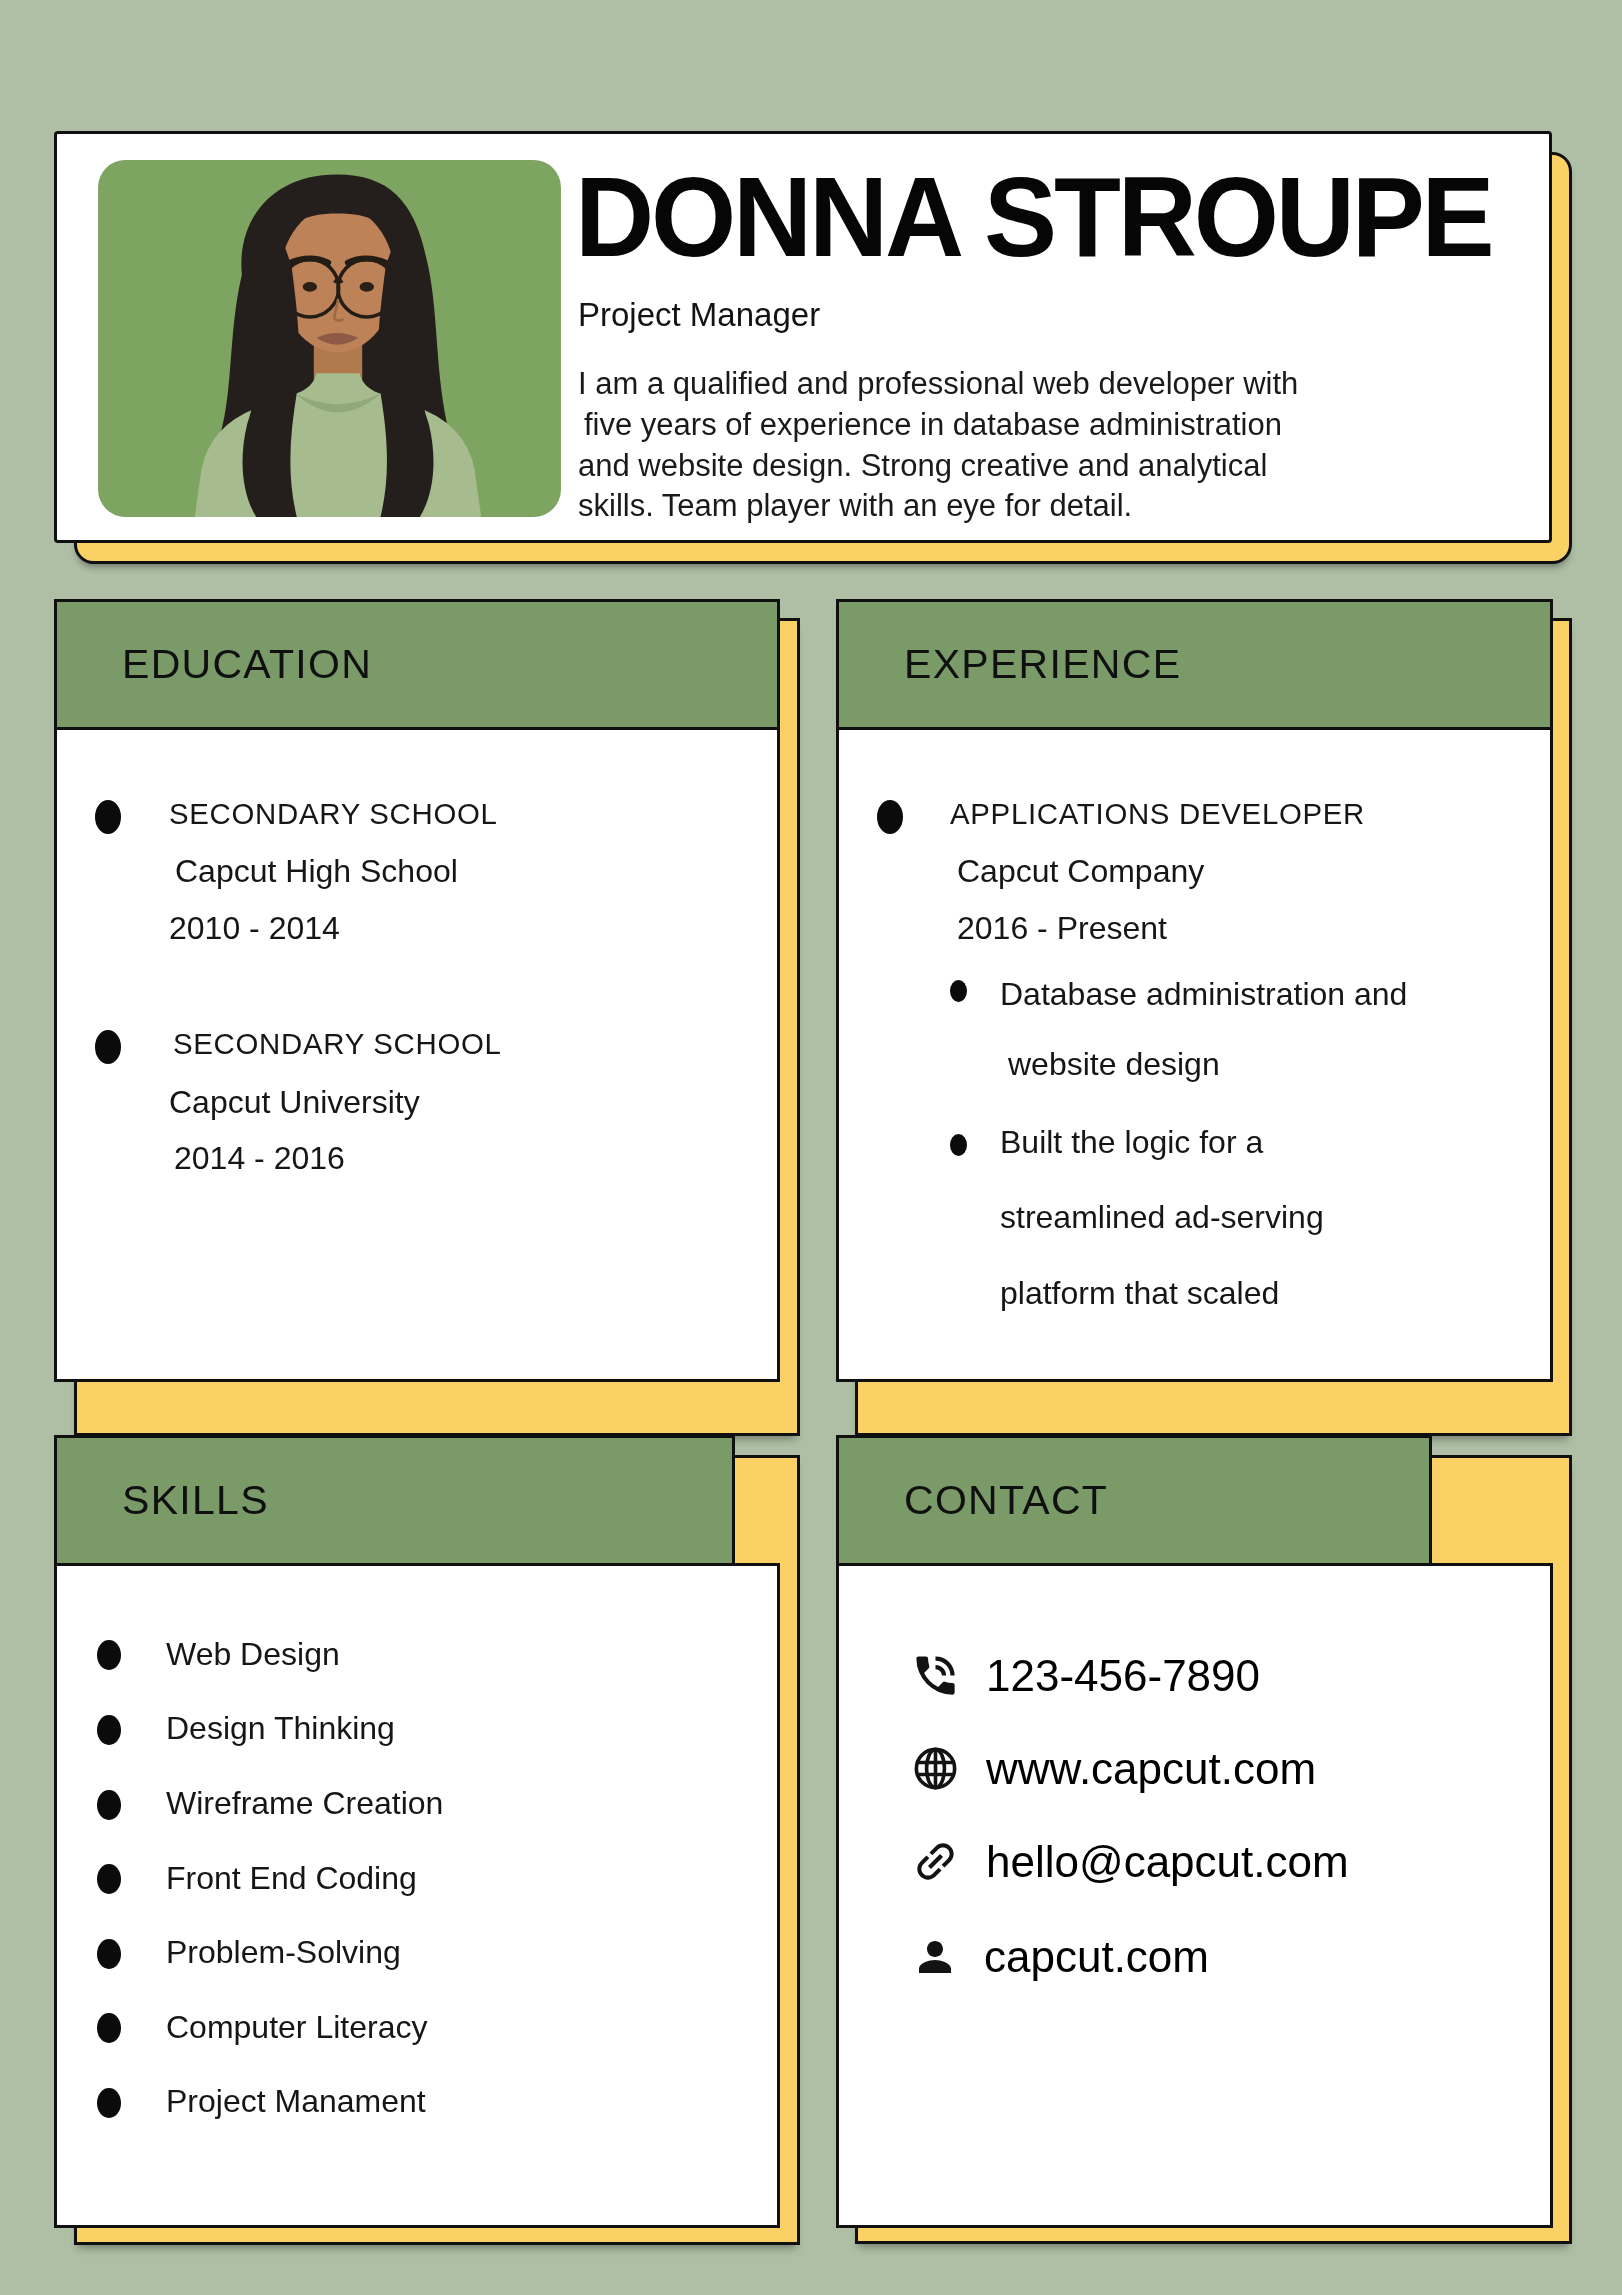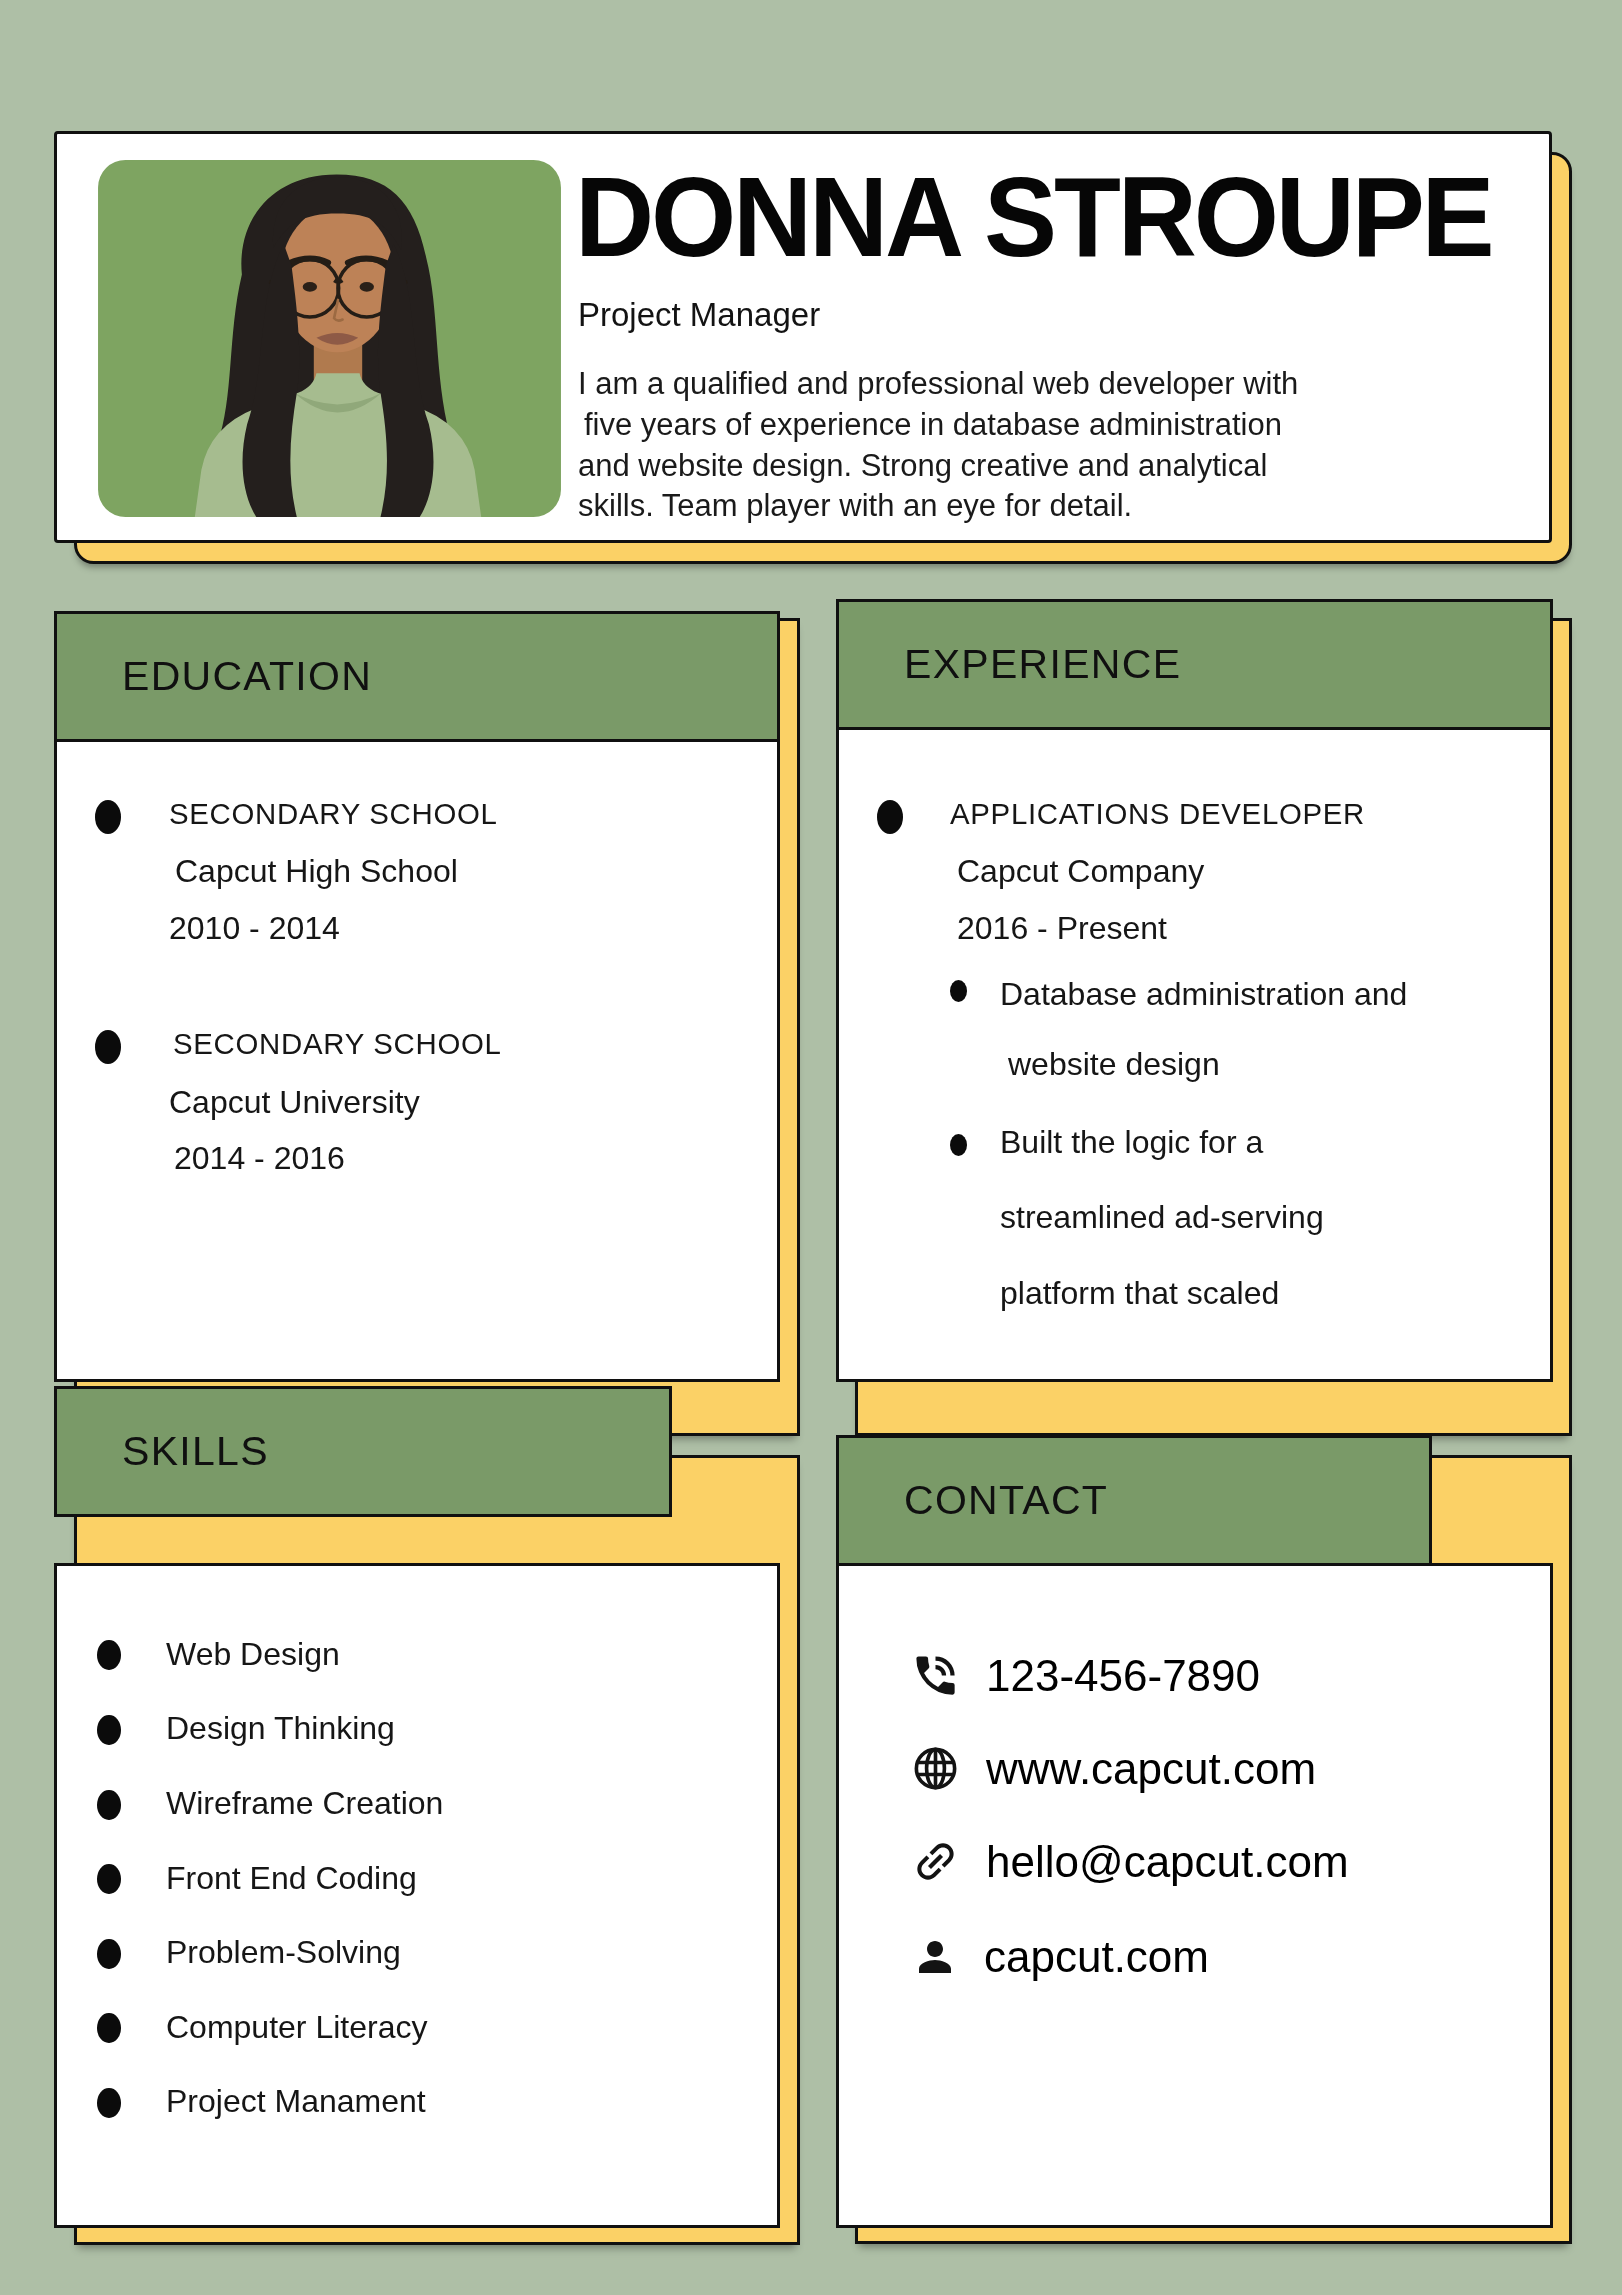--- a/index.html
+++ b/index.html
@@ -66,21 +66,21 @@
   </div>
 
   <div class="name" style="left:575px;top:152px;z-index:4;">DONNA STROUPE</div>
   <div class="role" style="left:578px;top:296px;z-index:4;">Project Manager</div>
   <div class="sum" style="left:584px;top:407px;z-index:4;">five years of experience in database administration</div>
   <div class="sum" style="left:578px;top:366px;z-index:4;">I am a qualified and professional web developer with</div>
   <div class="sum" style="left:578px;top:448px;z-index:4;">and website design. Strong creative and analytical</div>
   <div class="sum" style="left:578px;top:488px;z-index:4;">skills. Team player with an eye for detail.</div>
 
   <div class="shadow" style="left:74px;top:618px;width:726px;height:818px;"></div>
-  <div class="sec-head" style="left:54px;top:599px;width:726px;height:131px;margin-top:12px;">
+  <div class="sec-head" style="left:54px;top:599px;width:726px;height:131px;">
     <span>EDUCATION</span>
   </div>
   <div class="card" style="left:54px;top:726px;width:726px;height:656px;"></div>
 
   <div class="dot" style="left:95px;top:800px;width:26px;height:34px;"></div>
   <div class="line u45" style="left:169px;top:797px;z-index:4;">SECONDARY SCHOOL</div>
   <div class="line t49" style="left:175px;top:853px;z-index:4;">Capcut High School</div>
   <div class="line t49" style="left:169px;top:910px;z-index:4;">2010 - 2014</div>
 
   <div class="dot" style="left:95px;top:1030px;width:26px;height:34px;"></div>
@@ -102,21 +102,21 @@
   <div class="dot" style="left:950px;top:980px;width:17px;height:22px;"></div>
   <div class="line t49" style="left:1000px;top:976px;z-index:4;">Database administration and</div>
   <div class="line t49" style="left:1008px;top:1046px;z-index:4;">website design</div>
 
   <div class="dot" style="left:950px;top:1134px;width:17px;height:22px;"></div>
   <div class="line t49" style="left:1000px;top:1124px;z-index:4;">Built the logic for a</div>
   <div class="line t49" style="left:1000px;top:1199px;z-index:4;">streamlined ad-serving</div>
   <div class="line t49" style="left:1000px;top:1275px;z-index:4;">platform that scaled</div>
 
   <div class="shadow" style="left:74px;top:1455px;width:726px;height:790px;"></div>
-  <div class="sec-head" style="left:54px;top:1386px;width:618px;height:131px;">
+  <div class="sec-head" style="left:54px;top:1435px;width:681px;height:131px;">
     <span>SKILLS</span>
   </div>
   <div class="card" style="left:54px;top:1563px;width:726px;height:665px;"></div>
 
   <div class="dot" style="left:97px;top:1640px;width:23.6px;height:30px;"></div>
   <div class="line t49" style="left:166px;top:1636px;z-index:4;">Web Design</div>
   <div class="dot" style="left:97px;top:1715px;width:23.6px;height:30px;"></div>
   <div class="line t49" style="left:166px;top:1710px;z-index:4;">Design Thinking</div>
   <div class="dot" style="left:97px;top:1790px;width:23.6px;height:30px;"></div>
   <div class="line t49" style="left:166px;top:1785px;z-index:4;">Wireframe Creation</div>

